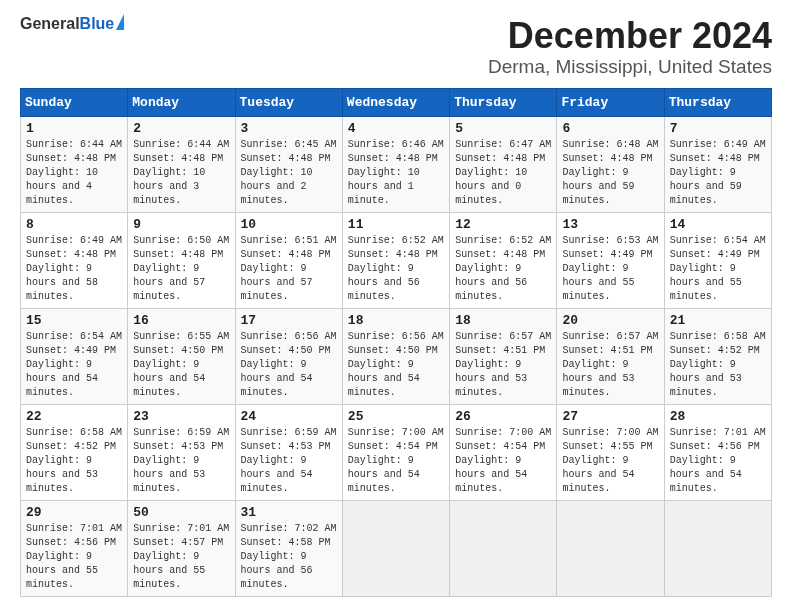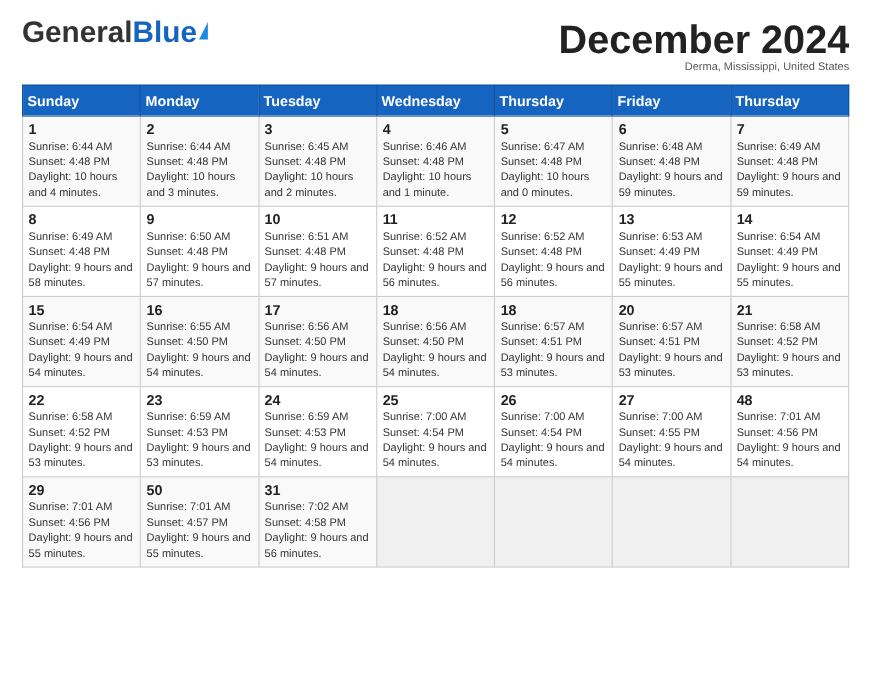--- a/index.html
+++ b/index.html
@@ -22,21 +22,21 @@
       margin-bottom: 10px;
     }
     .logo {
       display: flex;
       flex-direction: column;
       align-items: flex-start;
     }
     .logo-text {
       display: flex;
       align-items: center;
-      font-size: 27px;
+      font-size: 16px;
       font-weight: bold;
       color: #333;
       line-height: 1;
     }
     .logo-general { color: #333; }
     .logo-blue { color: #1565c0; }
     .logo-icon {
       width: 0;
       height: 0;
       border-left: 8px solid transparent;
@@ -47,27 +47,28 @@
     .title-block {
       text-align: right;
     }
     .month-title {
       font-size: 36px;
       font-weight: bold;
       color: #222;
       line-height: 1.1;
     }
     .location {
-      font-size: 10px;
+      font-size: 19px;
       color: #555;
     }
     .calendar {
       width: 100%;
       border-collapse: collapse;
       table-layout: fixed;
+      font-family: Liberation Mono, monospace;
     }
     .calendar thead th {
       background: #1565c0;
       color: #fff;
       font-size: 13px;
       font-weight: bold;
       padding: 6px 4px;
       text-align: left;
       border: 1px solid #1250a0;
     }
@@ -241,21 +242,21 @@
       </td>
           <td>
         <span class="day-num">26</span>
         <span class="cell-text">Sunrise: 7:00 AM<br>Sunset: 4:54 PM<br>Daylight: 9 hours and 54 minutes.</span>
       </td>
           <td>
         <span class="day-num">27</span>
         <span class="cell-text">Sunrise: 7:00 AM<br>Sunset: 4:55 PM<br>Daylight: 9 hours and 54 minutes.</span>
       </td>
           <td>
-        <span class="day-num">48</span>
+        <span class="day-num">28</span>
         <span class="cell-text">Sunrise: 7:01 AM<br>Sunset: 4:56 PM<br>Daylight: 9 hours and 54 minutes.</span>
       </td>
         </tr>
         <tr>
           <td>
         <span class="day-num">29</span>
         <span class="cell-text">Sunrise: 7:01 AM<br>Sunset: 4:56 PM<br>Daylight: 9 hours and 55 minutes.</span>
       </td>
           <td>
         <span class="day-num">50</span>

